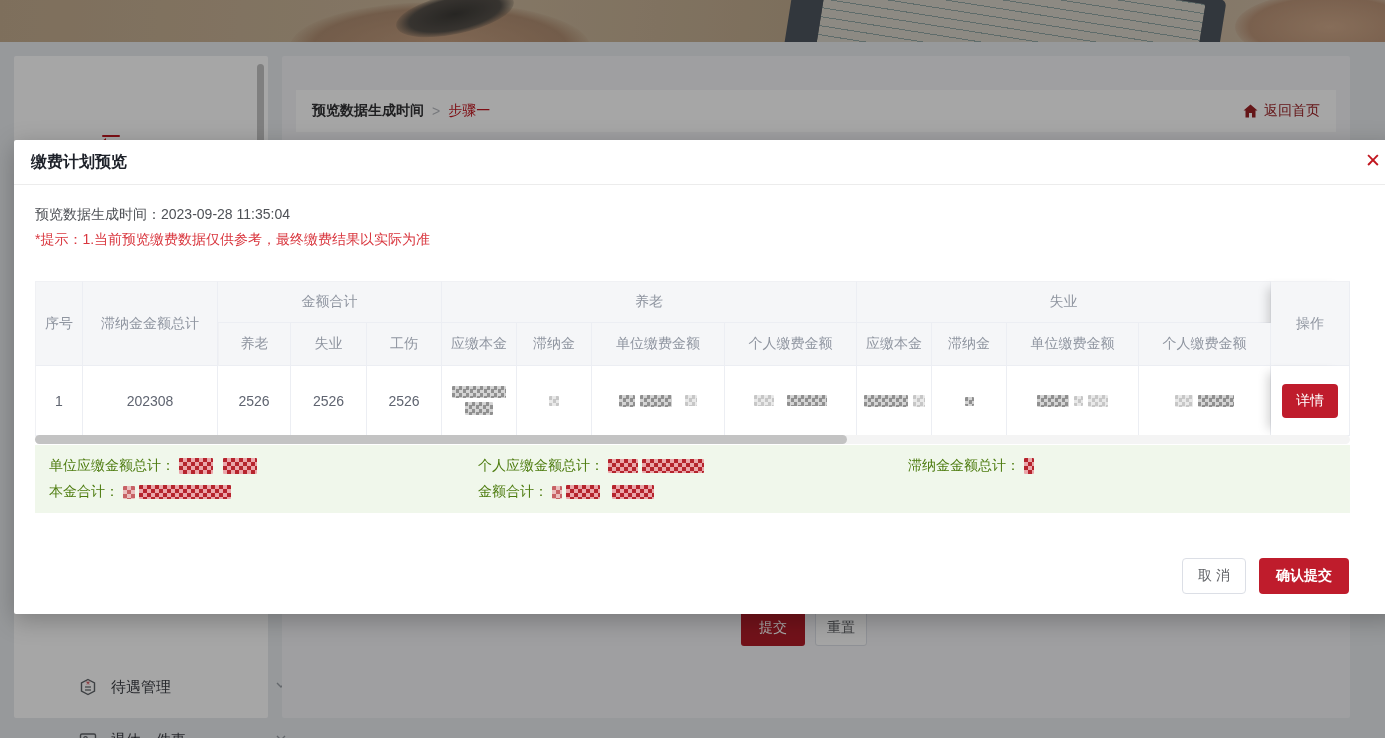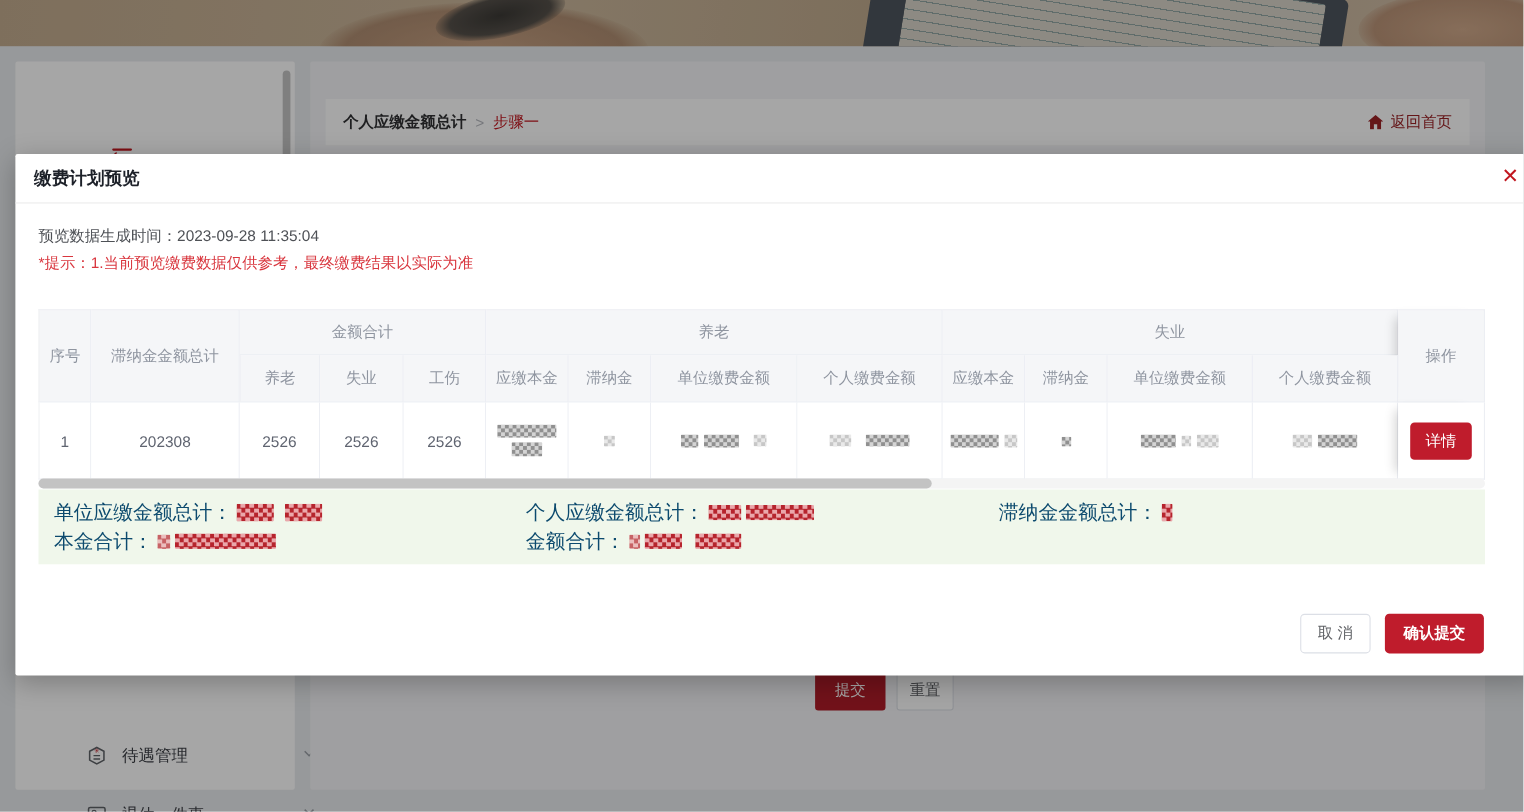--- a/index.html
+++ b/index.html
@@ -82,21 +82,21 @@
   .mzr{background:repeating-conic-gradient(#eaa7ab 0 25%,#b6242d 0 50%) 0 0/8px 8px;}
   .cell-stack{display:flex;flex-direction:column;align-items:center;justify-content:center;gap:4px;}
   .cell-row{display:flex;align-items:center;justify-content:center;gap:5px;}
 
   
   .hscroll{position:absolute;left:21px;top:295px;width:1315px;height:9px;background:#f4f4f4;border-radius:5px;}
   .hthumb{position:absolute;left:0;top:0;width:812px;height:9px;background:#c3c3c3;border-radius:5px;cursor:pointer;}
 
   
   .summary{position:absolute;left:21px;top:305px;width:1315px;height:68px;background:#f0f7eb;box-sizing:border-box;}
-  .sum-col{position:absolute;top:10px;font-size:18px;color:#0c4a6e;}
+  .sum-col{position:absolute;top:10px;font-size:14px;color:#4d7c0f;}
   .sum-line{height:22px;display:flex;align-items:center;gap:4px;margin-bottom:4px;}
   .sc1{left:14px;} .sc2{left:443px;} .sc3{left:873px;}
 
   
   .btn-cancel{position:absolute;left:1168px;top:418px;width:64px;height:36px;background:#fff;border:1px solid #dcdfe6;
     border-radius:4px;color:#606266;font-size:14px;cursor:pointer;font-family:inherit;box-sizing:border-box;}
   .btn-confirm{position:absolute;left:1245px;top:418px;width:90px;height:36px;background:#bf1c2c;border:none;
     border-radius:4px;color:#fff;font-size:14px;font-weight:bold;cursor:pointer;font-family:inherit;}
 
   svg{display:block;}
@@ -176,21 +176,21 @@
           </svg>
       </span>
     </div>
 
     <div class="sb-scrollbar"></div>
   </div>
 
   <div class="content-card">
     <div class="toolbar">
       <div class="breadcrumb">
-        <span class="bc-root">个人应缴金额总计</span>
+        <span class="bc-root">预览数据生成时间</span>
         <span class="bc-sep">&gt;</span>
         <span class="bc-cur">步骤一</span>
       </div>
       <div class="home-link">
         <svg width="15" height="14" viewBox="0 0 15 14">
           <path d="M7.5 0.5 L14.5 6.5 H12.5 V13.5 H9 V9 H6 V13.5 H2.5 V6.5 H0.5 Z" fill="#9b2226"></path>
         </svg>
         <span>返回首页</span>
       </div>
     </div>

